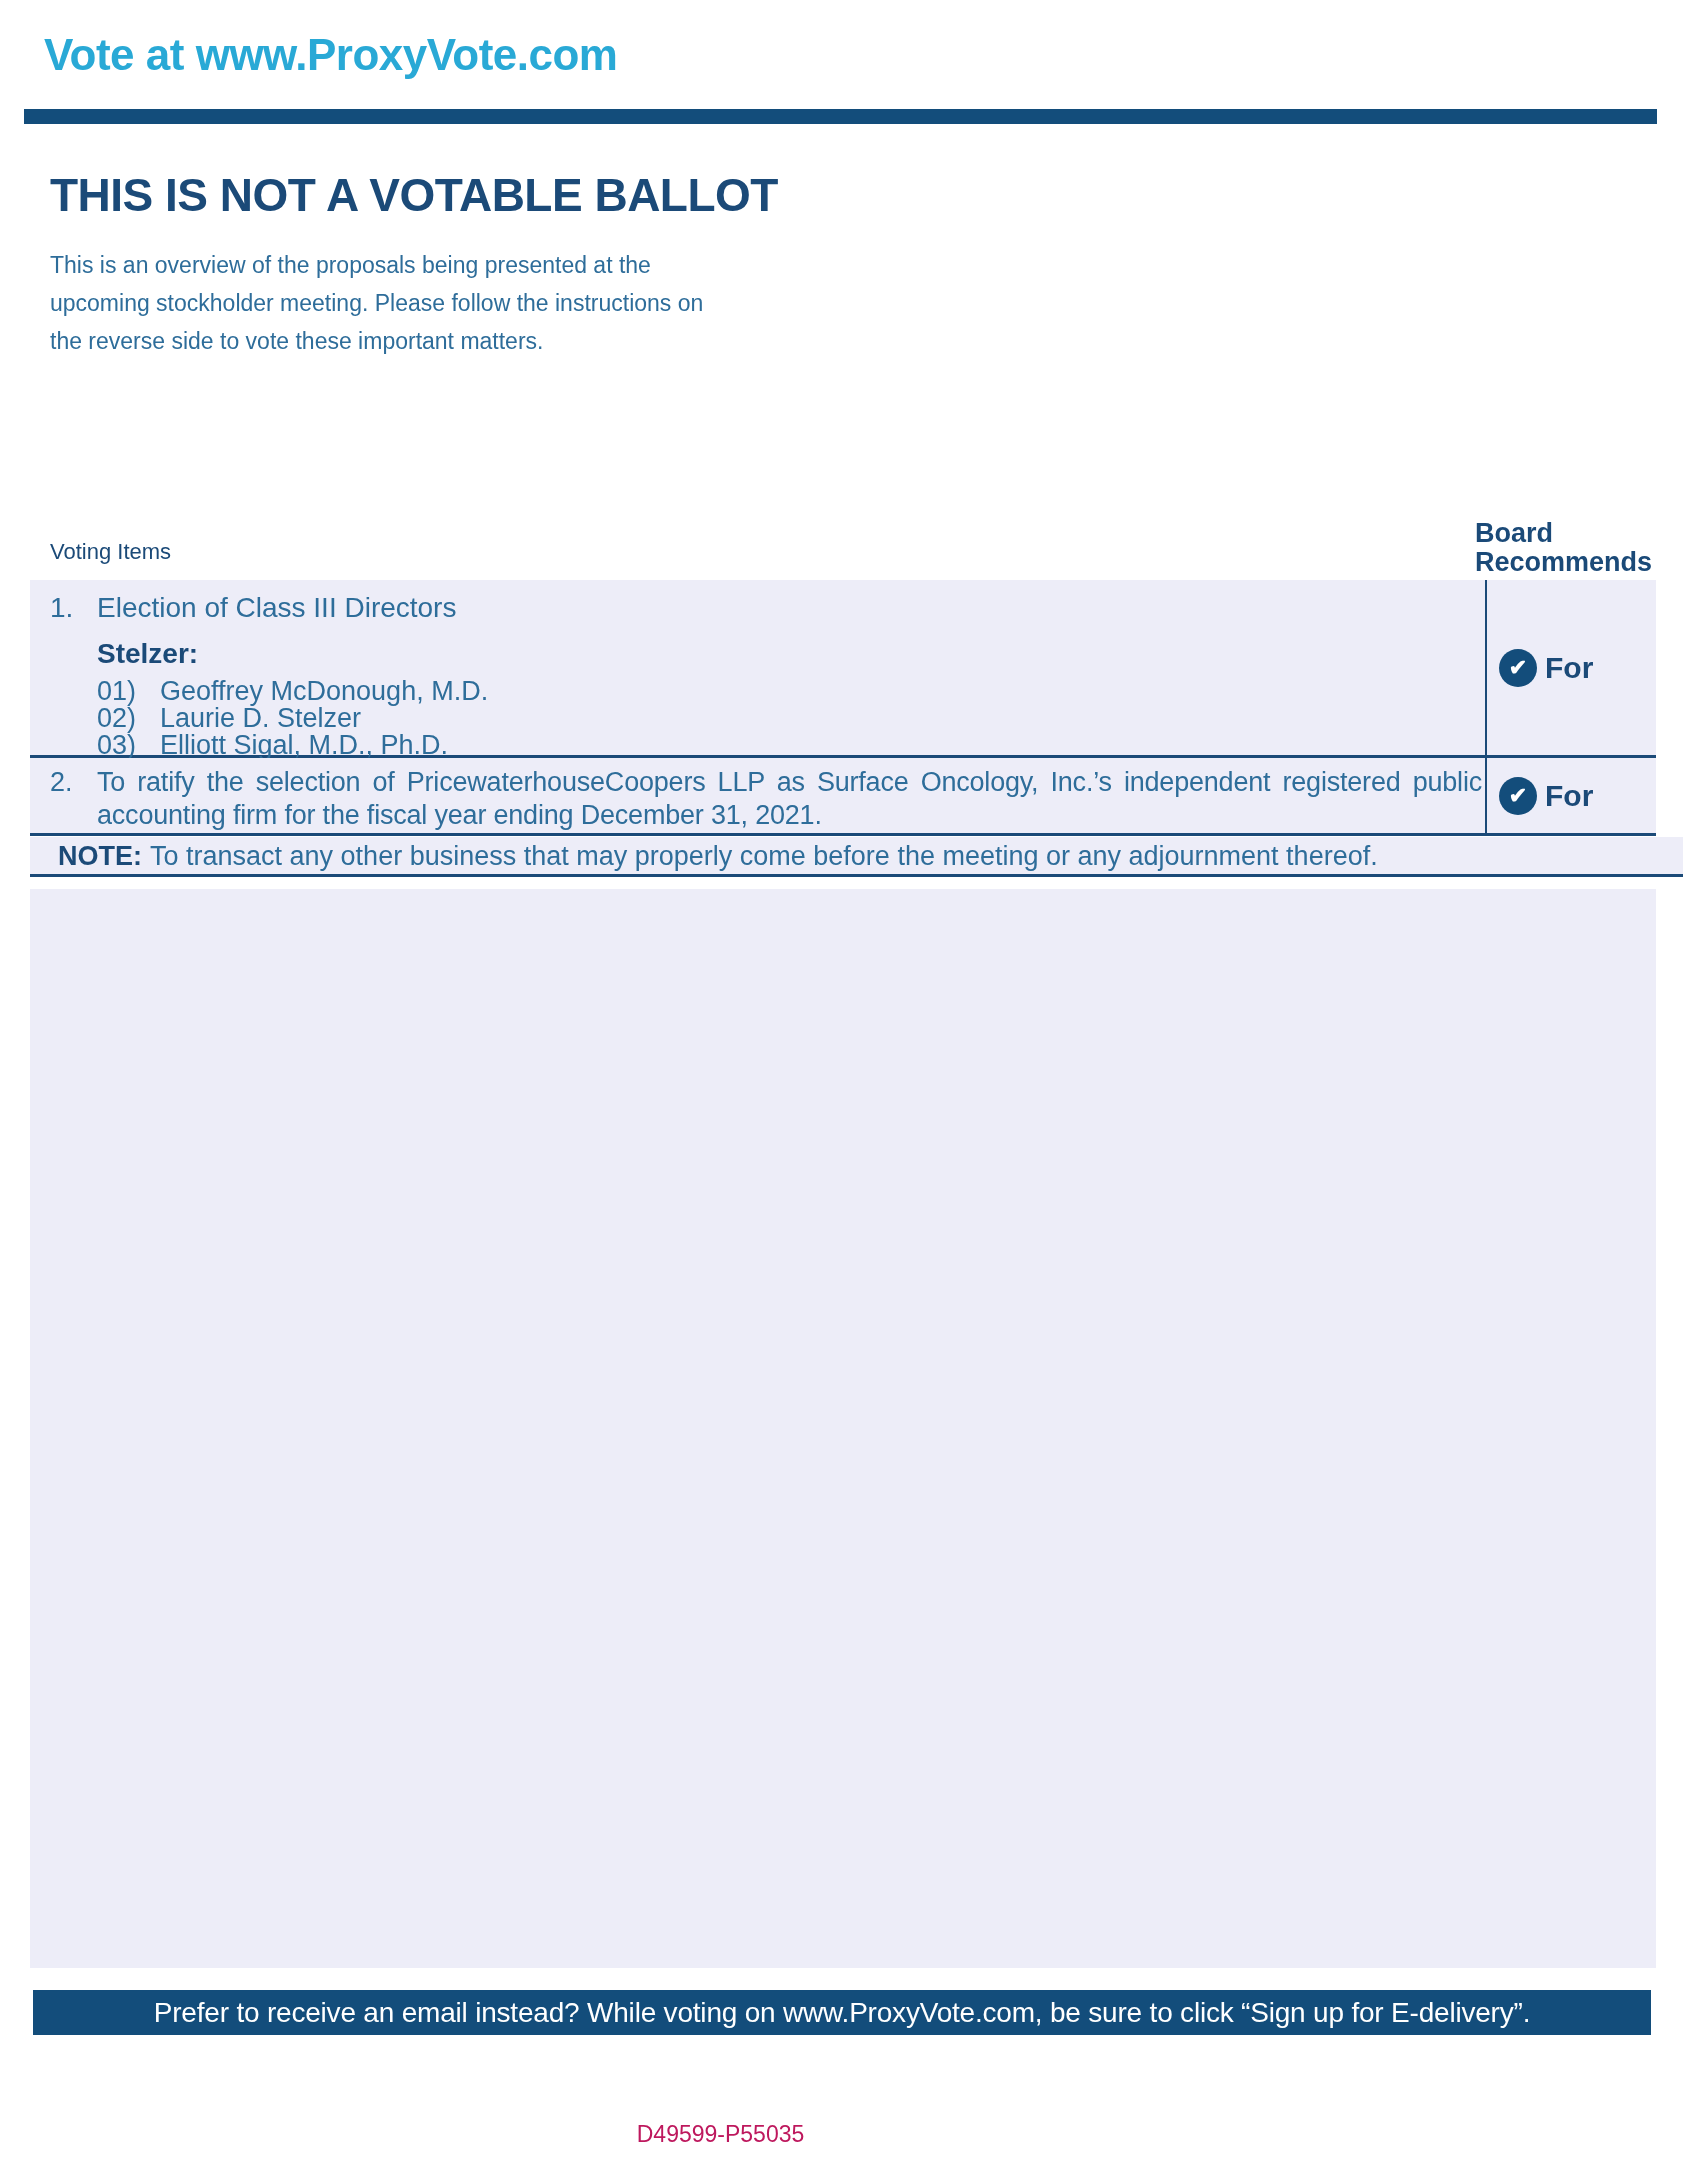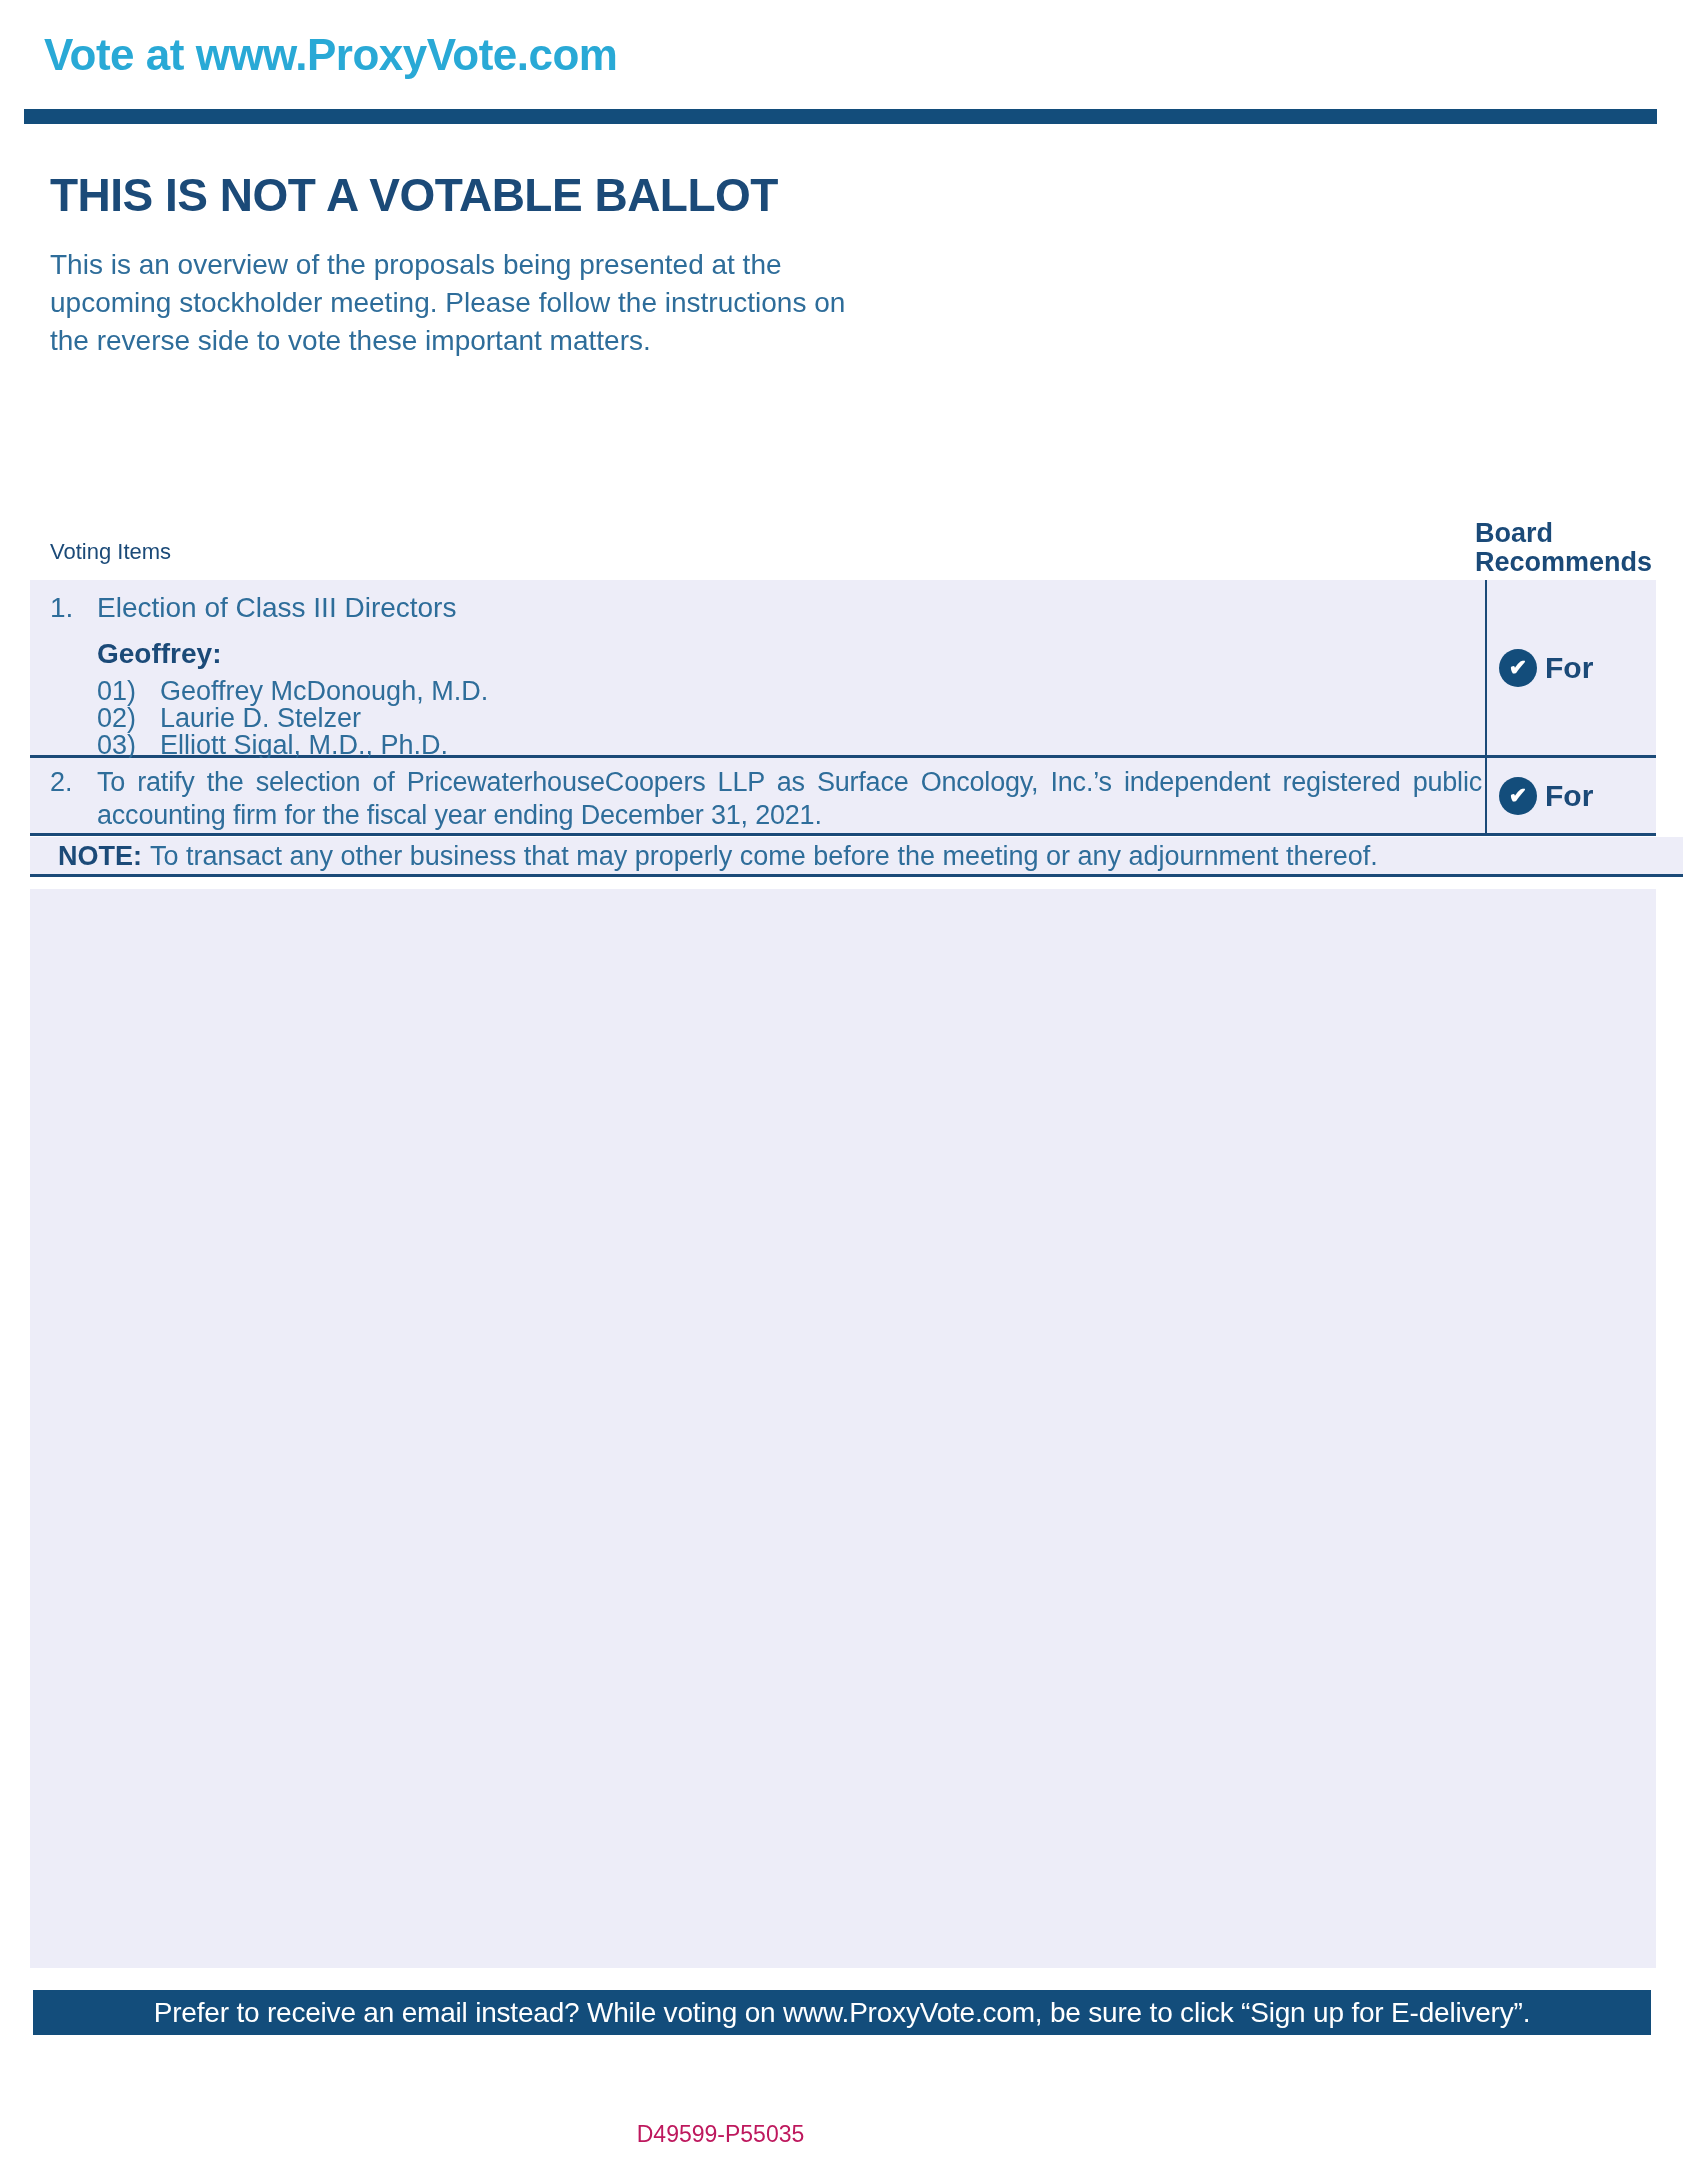--- a/index.html
+++ b/index.html
@@ -5,21 +5,21 @@
   html, body { margin:0; padding:0; background:#ffffff; }
   body { font-family: "Liberation Sans", sans-serif; }
   .page { position:relative; width:1683px; height:2178px; background:#ffffff; overflow:hidden; }
 
   .vote-header { position:absolute; left:44px; top:30px; font-size:44px; font-weight:bold;
                  color:#29a9d6; letter-spacing:-0.5px; }
   .top-rule { position:absolute; left:24px; top:109px; width:1633px; height:15px; background:#134d7b; }
 
   .ballot-heading { position:absolute; left:50px; top:168px; margin:0; font-size:46px;
                     font-weight:bold; color:#1b4a78; letter-spacing:-0.5px; }
-  .intro { position:absolute; left:50px; top:246px; font-size:28px; line-height:38px; color:#2e6d9a; }
+  .intro { position:absolute; left:50px; top:246px; font-size:23px; line-height:38px; color:#2e6d9a; }
 
   .voting-items-label { position:absolute; left:50px; top:539px; font-size:22px; font-weight:normal; color:#1b4a78; }
   .board-recommends { position:absolute; left:1475px; top:519px; width:180px; text-align:left;
                       font-size:27px; font-weight:bold; color:#1b4a78; line-height:29px; }
 
   .trow { position:absolute; left:30px; width:1626px; background:#ededf8; display:flex;
           box-sizing:border-box; border-bottom:3px solid #1b4a78; }
   .row1 { top:580px; height:178px; }
   .row2 { top:758px; height:78px; }
   .cell-main { box-sizing:border-box; width:1457px; border-right:2px solid #1b4a78; padding-left:20px; }
@@ -74,21 +74,21 @@
     <div>Board</div>
     <div>Recommends</div>
   </div>
 
   <div class="trow row1">
     <div class="cell-main">
       <div class="item-line">
         <span class="item-num">1.</span>
         <span>Election of Class III Directors</span>
       </div>
-      <div class="nominees-label">Geoffrey:</div>
+      <div class="nominees-label">Stelzer:</div>
       <div class="nominee">
         <span class="nom-num">01)</span>
         <span>Geoffrey McDonough, M.D.</span>
       </div>
       <div class="nominee">
         <span class="nom-num">02)</span>
         <span>Laurie D. Stelzer</span>
       </div>
       <div class="nominee">
         <span class="nom-num">03)</span>

